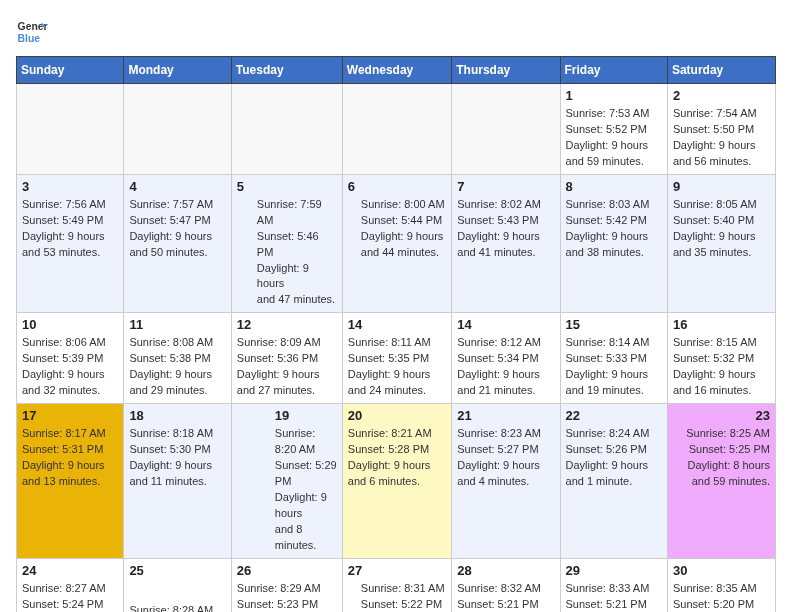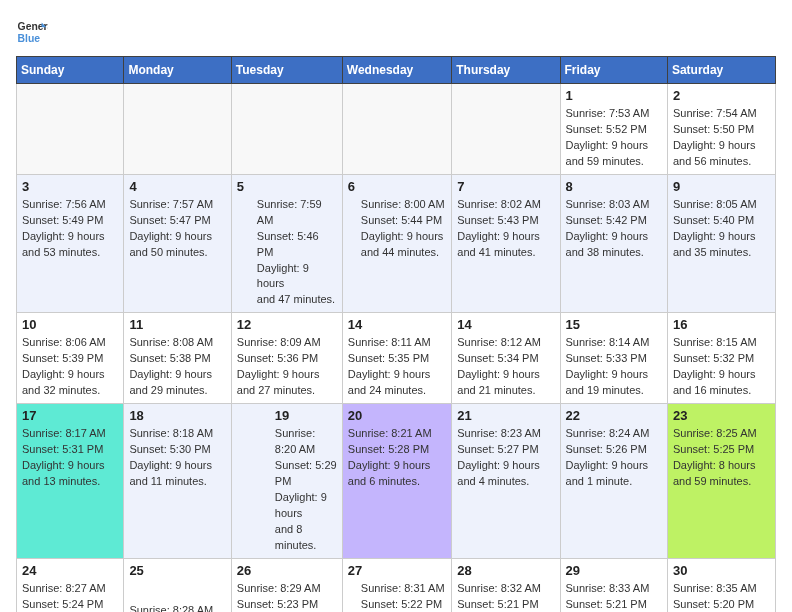--- a/index.html
+++ b/index.html
@@ -224,63 +224,63 @@
         </td>
         <td>
           <div class="day-number">16</div>
           <div class="day-info" style="white-space: pre-line;">Sunrise: 8:15 AM
 Sunset: 5:32 PM
 Daylight: 9 hours
 and 16 minutes.</div>
         </td>
       </tr>
       <tr>
-        <td style="background: #5eead4;">
+        <td style="background: #eab308;">
           <div class="day-number">17</div>
           <div class="day-info" style="white-space: pre-line;">Sunrise: 8:17 AM
 Sunset: 5:31 PM
 Daylight: 9 hours
 and 13 minutes.</div>
         </td>
         <td style="background: rgb(238, 242, 252);">
           <div class="day-number">18</div>
           <div class="day-info" style="white-space: pre-line;">Sunrise: 8:18 AM
 Sunset: 5:30 PM
 Daylight: 9 hours
 and 11 minutes.</div>
         </td>
         <td style="background: rgb(238, 242, 252); padding-left: 43px;">
           <div class="day-number">19</div>
           <div class="day-info" style="white-space: pre-line;">Sunrise: 8:20 AM
 Sunset: 5:29 PM
 Daylight: 9 hours
 and 8 minutes.</div>
         </td>
-        <td style="background: #c4b5fd;">
+        <td style="background: #fef9c3;">
           <div class="day-number">20</div>
           <div class="day-info" style="white-space: pre-line;">Sunrise: 8:21 AM
 Sunset: 5:28 PM
 Daylight: 9 hours
 and 6 minutes.</div>
         </td>
         <td style="background: rgb(238, 242, 252);">
           <div class="day-number">21</div>
           <div class="day-info" style="white-space: pre-line;">Sunrise: 8:23 AM
 Sunset: 5:27 PM
 Daylight: 9 hours
 and 4 minutes.</div>
         </td>
         <td style="background: rgb(238, 242, 252);">
           <div class="day-number">22</div>
           <div class="day-info" style="white-space: pre-line;">Sunrise: 8:24 AM
 Sunset: 5:26 PM
 Daylight: 9 hours
 and 1 minute.</div>
         </td>
-        <td style="background: #bef264;">
+        <td style="background: #f0abfc; text-align: right;">
           <div class="day-number">23</div>
           <div class="day-info" style="white-space: pre-line;">Sunrise: 8:25 AM
 Sunset: 5:25 PM
 Daylight: 8 hours
 and 59 minutes.</div>
         </td>
       </tr>
       <tr>
         <td>
           <div class="day-number">24</div>

